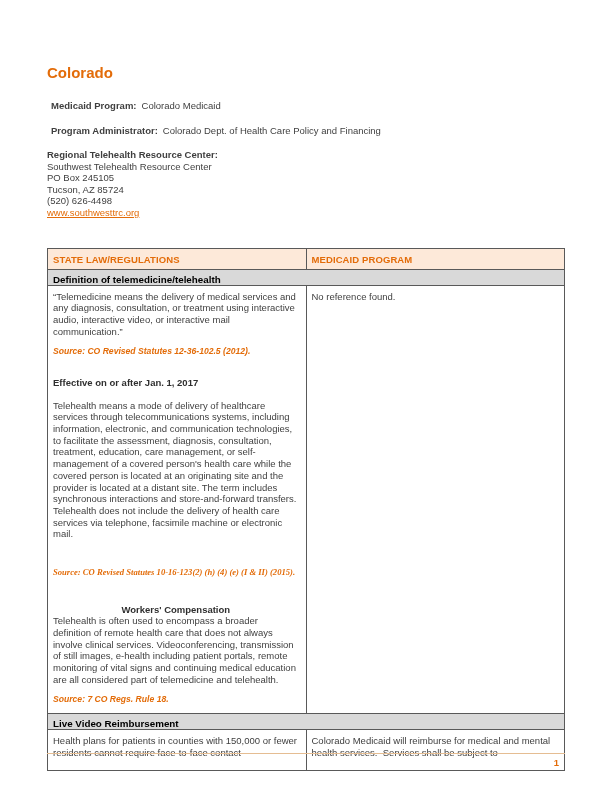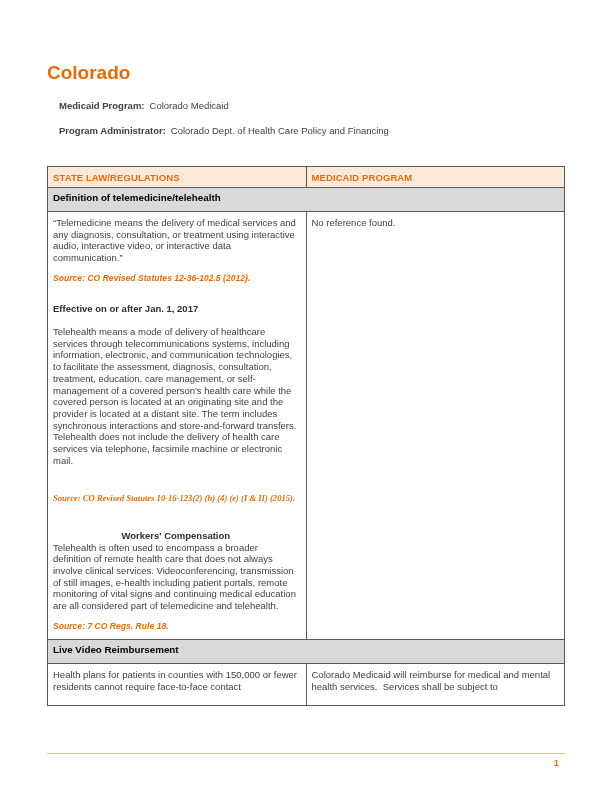--- a/index.html
+++ b/index.html
@@ -8,27 +8,27 @@
     width:612px;height:792px;
     background:#ffffff;
     font-family:"Liberation Sans", sans-serif;
     color:#3f3f3f;
     box-sizing:border-box;
     padding:0 47px;
     overflow:hidden;
   }
   .title{
     margin:62px 0 0 0;
-    font-size:19px;
+    font-size:15px;
     line-height:22px;
     font-weight:bold;
     color:#e36c09;
   }
   .info-line{
-    margin:16px 0 0 12px;
+    margin:16px 0 0 4px;
     font-size:9.5px;
     line-height:12px;
   }
   .info-line + .info-line{margin-top:13px;}
   .b{font-weight:bold;}
   .val{margin-left:5px;}
   .rtrc{margin-top:12px;font-size:9.5px;line-height:11.6px;}
   .link{
     color:#e36c09;
     text-decoration:underline;
@@ -51,21 +51,21 @@
     color:#e36c09;
     font-weight:bold;
     font-size:9.5px;
     padding:5px 4px 4px 5px;
     letter-spacing:0.1px;
   }
   tr.section td{
     background:#d9d9d9;
     color:#000000;
     font-weight:bold;
-    padding:4px 4px 8px 5px;
+    padding:4px 4px 0 5px;
     font-size:9.8px;
   }
   td.cell{padding:0 7px 8px 5px;}
   td.cell p{margin:0;line-height:11.7px;white-space:pre-wrap;}
   td.cell p.para{margin-top:5px;}
   td.cell p.src{
     margin-top:9px;
     color:#e36c09;
     font-weight:bold;
     font-style:italic;
@@ -103,37 +103,45 @@
   <h1 class="title">Colorado</h1>
 
   <p class="info-line">
     <span class="b">Medicaid Program:</span><span class="val">Colorado Medicaid</span>
   </p>
 
   <p class="info-line">
     <span class="b">Program Administrator:</span><span class="val">Colorado Dept. of Health Care Policy and Financing</span>
   </p>
 
+  <div class="rtrc">
+    <div class="b">Regional Telehealth Resource Center:</div>
+    <div>Southwest Telehealth Resource Center</div>
+    <div>PO Box 245105</div>
+    <div>Tucson, AZ 85724</div>
+    <div>(520) 626-4498</div>
+    <a class="link">www.southwesttrc.org</a>
+  </div>
 
   <table class="law">
     <colgroup>
         <col style="width:50%">
         <col style="width:50%">
       </colgroup>
     <tbody>
       <tr class="head">
         <th>STATE LAW/REGULATIONS</th>
         <th>MEDICAID PROGRAM</th>
       </tr>
       <tr class="section">
         <td colspan="2">Definition of telemedicine/telehealth</td>
       </tr>
       <tr>
         <td class="cell">
-          <p class="para">“Telemedicine means the delivery of medical services and any diagnosis, consultation, or treatment using interactive audio, interactive video, or interactive data communication.”</p>
+          <p class="para">“Telemedicine means the delivery of medical services and any diagnosis, consultation, or treatment using interactive audio, interactive video, or interactive mail communication.”</p>
           <p class="src">Source: CO Revised Statutes 12-36-102.5 (2012).</p>
           <p class="h before-body">Effective on or after Jan. 1, 2017</p>
           <p>Telehealth means a mode of delivery of healthcare services through telecommunications systems, including information, electronic, and communication technologies, to facilitate the assessment, diagnosis, consultation, treatment, education, care management, or self-management of a covered person's health care while the covered person is located at an originating site and the provider is located at a distant site. The term includes synchronous interactions and store-and-forward transfers. Telehealth does not include the delivery of health care services via telephone, facsimile machine or electronic mail.</p>
           <p class="src gap">Source: CO Revised Statutes 10-16-123(2) (h) (4) (e) (I &amp; II) (2015).</p>
           <p class="h h2x">Workers' Compensation</p>
           <p>Telehealth is often used to encompass a broader definition of remote health care that does not always involve clinical services. Videoconferencing, transmission of still images, e-health including patient portals, remote monitoring of vital signs and continuing medical education are all considered part of telemedicine and telehealth.</p>
           <p class="src">Source: 7 CO Regs. Rule 18.</p>
         </td>
         <td class="cell2">No reference found.</td>
       </tr>

